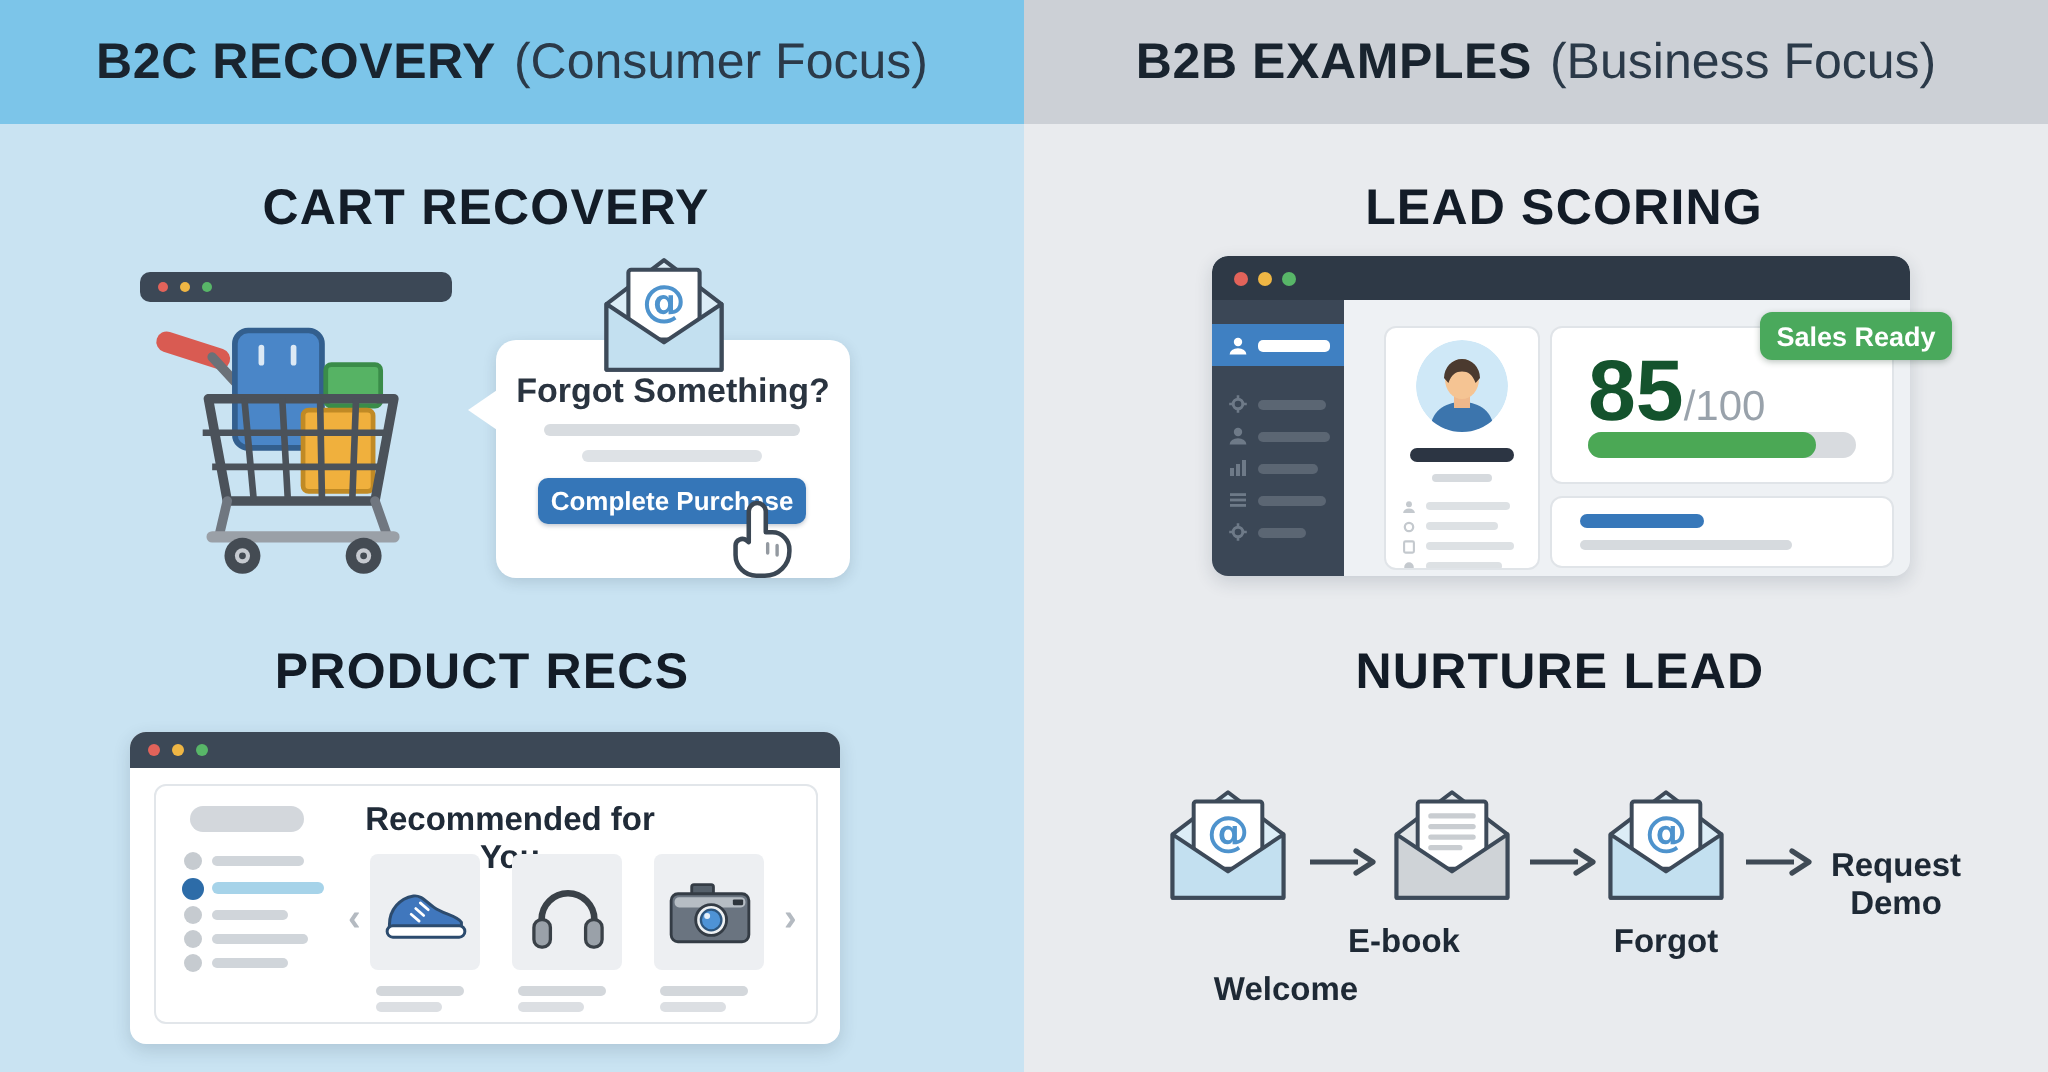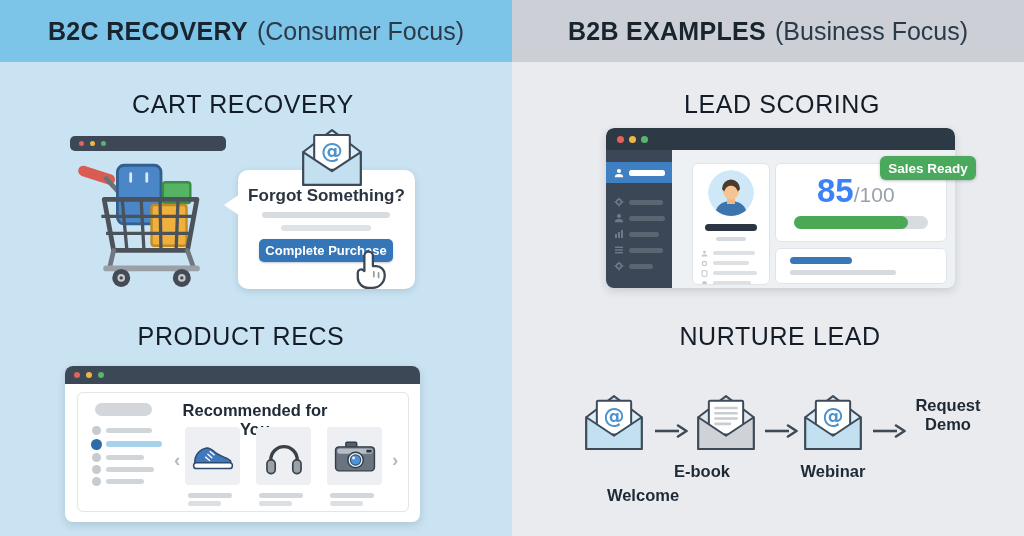--- a/index.html
+++ b/index.html
@@ -7,21 +7,21 @@
          font-family:"Liberation Sans",sans-serif;-webkit-font-smoothing:antialiased;}
   .abs{position:absolute;}
   
   .b2c-body{left:0;top:0;width:512px;height:536px;background:#c9e3f2;}
   .b2b-body{left:512px;top:0;width:512px;height:536px;background:#e9ebee;}
   .b2c-header{left:0;top:0;width:512px;height:62px;background:#7cc5e9;}
   .b2b-header{left:512px;top:0;width:512px;height:62px;background:#ccd0d6;}
   .colhead{display:flex;align-items:center;justify-content:center;font-size:25px;}
   .colhead .hb{font-weight:bold;color:#19242f;letter-spacing:.3px;}
   .colhead .hn{color:#2b3a49;margin-left:9px;}
-  .sec-title{font-size:25px;font-weight:normal;color:#131c27;letter-spacing:.6px;text-align:center;}
+  .sec-title{font-size:25px;font-weight:bold;color:#131c27;letter-spacing:.6px;text-align:center;}
   
   .bar{position:absolute;border-radius:3px;background:#d5d9dd;}
   .dotrow{display:flex;align-items:center;gap:6px;padding-left:9px;height:100%;}
   .wdot{width:6px;height:6px;border-radius:50%;}
   .wdot.r{background:#e2635a}.wdot.y{background:#efb644}.wdot.g{background:#58b668}
   
   .bubble{background:#fff;border-radius:10px;box-shadow:0 2px 7px rgba(30,50,70,.15);}
   .bubble::before{content:"";position:absolute;left:-14px;top:24px;width:0;height:0;
     border-top:11px solid transparent;border-bottom:11px solid transparent;border-right:16px solid #fff;}
   .bubble-heading{position:absolute;top:16px;left:0;width:100%;text-align:center;
@@ -39,21 +39,21 @@
   .dash{background:#eef1f4;border-radius:8px;overflow:hidden;box-shadow:0 3px 9px rgba(30,50,70,.16);}
   .dash-sidebar{position:absolute;left:0;top:22px;width:66px;height:138px;background:#3b4756;}
   .sb-row{position:absolute;left:0;width:66px;height:20px;display:flex;align-items:center;}
   .sb-row.active{background:#3f80c2;height:21px;}
   .sb-ico{width:10px;height:10px;margin-left:8px;color:#6e7a88;flex:0 0 auto;}
   .sb-row.active .sb-ico{color:#fff;}
   .sb-bar{height:5px;border-radius:2.5px;background:#5b6673;margin-left:5px;}
   .sb-row.active .sb-bar{background:#fff;height:6px;}
   .card{position:absolute;background:#fff;border:1px solid #e0e4e8;border-radius:6px;overflow:hidden;}
   .score-line{position:absolute;left:18px;top:8px;white-space:nowrap;}
-  .score-big{font-size:33px;font-weight:bold;color:#3b82f6;margin-left:23px;}
+  .score-big{font-size:43px;font-weight:bold;color:#14532d;}
   .score-small{font-size:21px;color:#99a2ab;}
   .progress{position:absolute;left:18px;top:52px;width:134px;height:13px;border-radius:6.5px;background:#d8dbdf;}
   .progress-fill{height:100%;border-radius:6.5px;background:#4ba855;width:0;}
   .badge{display:flex;align-items:center;justify-content:center;background:#4aa95c;color:#fff;
     font-size:13.5px;font-weight:bold;border-radius:6px;box-shadow:0 1px 3px rgba(30,60,40,.3);}
   
   .flow-label{position:absolute;text-align:center;font-size:16.5px;font-weight:bold;color:#1e2935;}
   .goal-label{position:absolute;text-align:center;font-size:16.5px;font-weight:bold;color:#1e2935;line-height:19px;}
   .micro-ico{position:absolute;color:#c4c9ce;}
 </style>
@@ -98,21 +98,21 @@
     <path d="M44,100 L40,117 M122,100 L128,117" stroke="#707780" stroke-width="5" stroke-linecap="round"></path>
     <line x1="36" y1="119" x2="132" y2="119" stroke="#9aa0a7" stroke-width="6" stroke-linecap="round"></line>
     <circle cx="52" cy="129" r="9.5" fill="#444b53"></circle>
       <circle cx="52" cy="129" r="4" fill="#c6cad0"></circle>
       <circle cx="52" cy="129" r="1.8" fill="#444b53"></circle>
     <circle cx="116" cy="129" r="9.5" fill="#444b53"></circle>
       <circle cx="116" cy="129" r="4" fill="#c6cad0"></circle>
       <circle cx="116" cy="129" r="1.8" fill="#444b53"></circle>
   </svg>
 
-  <div class="abs bubble" style="left:238px;top:170px;width:177px;height:119px;">
+  <div class="abs bubble" style="left:248px;top:170px;width:177px;height:119px;">
     <div class="bubble-heading">Forgot Something?</div>
     <div class="bar" style="left:24px;top:42px;width:128px;height:6px;background:#d8dce0;"></div>
     <div class="bar" style="left:43px;top:55px;width:90px;height:6px;background:#dee2e6;"></div>
     <div class="cta-btn" style="left:21px;top:69px;width:134px;height:23px;">Complete Purchase</div>
     <svg class="abs" style="left:116px;top:77px;" width="34" height="44" viewBox="0 0 36 46">
       <path d="M11,23 V9 a4.5,4.5 0 0 1 9,0 v11 h3.5 a9,9 0 0 1 9,9 v1 a13,13 0 0 1 -13,13 h-4.5 A11,11 0 0 1 4,32 v-5 c0,-3 3.5,-4.6 6,-2.6 l1,0.8 z" fill="#fff" stroke="#3b4754" stroke-width="2.4" stroke-linejoin="round"></path>
       <path d="M21,26 v5 M26,27 v5" stroke="#3b4754" stroke-width="1.8" stroke-linecap="round" opacity=".55"></path>
     </svg>
   </div>
 
@@ -324,22 +324,22 @@
     <line x1="1" y1="7" x2="25" y2="7" stroke="#3f4a55" stroke-width="2.6"></line>
     <path d="M24,1.5 L32.5,7 L24,12.5" fill="none" stroke="#3f4a55" stroke-width="2.6" stroke-linejoin="round" stroke-linecap="round"></path>
   </svg>
 
   <svg class="abs" style="left:800px;top:392px;" width="66" height="61" viewBox="0 0 100 92">
     <polygon points="8,38 50,6 92,38 92,86 8,86" fill="#dcedf7" stroke="#3d4a59" stroke-width="3" stroke-linejoin="round"></polygon>
     <rect x="24" y="13" width="52" height="51" rx="2" fill="#fff" stroke="#3d4a59" stroke-width="3"></rect>
     <text x="50" y="47" text-anchor="middle" font-family="DejaVu Sans, sans-serif" font-size="32" font-weight="bold" fill="#4e93cd">@</text>
     <polygon points="8,38 50,66 92,38 92,86 8,86" fill="#c3e0f0" stroke="#3d4a59" stroke-width="3" stroke-linejoin="round"></polygon>
   </svg>
-  <div class="flow-label" style="left:780px;top:462px;width:106px;">Webinar</div>
+  <div class="flow-label" style="left:780px;top:462px;width:106px;">Forgot</div>
 
   <svg class="abs" style="left:872px;top:424px;" width="34" height="14" viewBox="0 0 34 14">
     <line x1="1" y1="7" x2="25" y2="7" stroke="#3f4a55" stroke-width="2.6"></line>
     <path d="M24,1.5 L32.5,7 L24,12.5" fill="none" stroke="#3f4a55" stroke-width="2.6" stroke-linejoin="round" stroke-linecap="round"></path>
   </svg>
 
-  <div class="goal-label" style="left:906px;top:396px;width:84px;">Request Demo</div>
+  <div class="goal-label" style="left:906px;top:424px;width:84px;">Request Demo</div>
 
 </div>
 
 </body></html>

